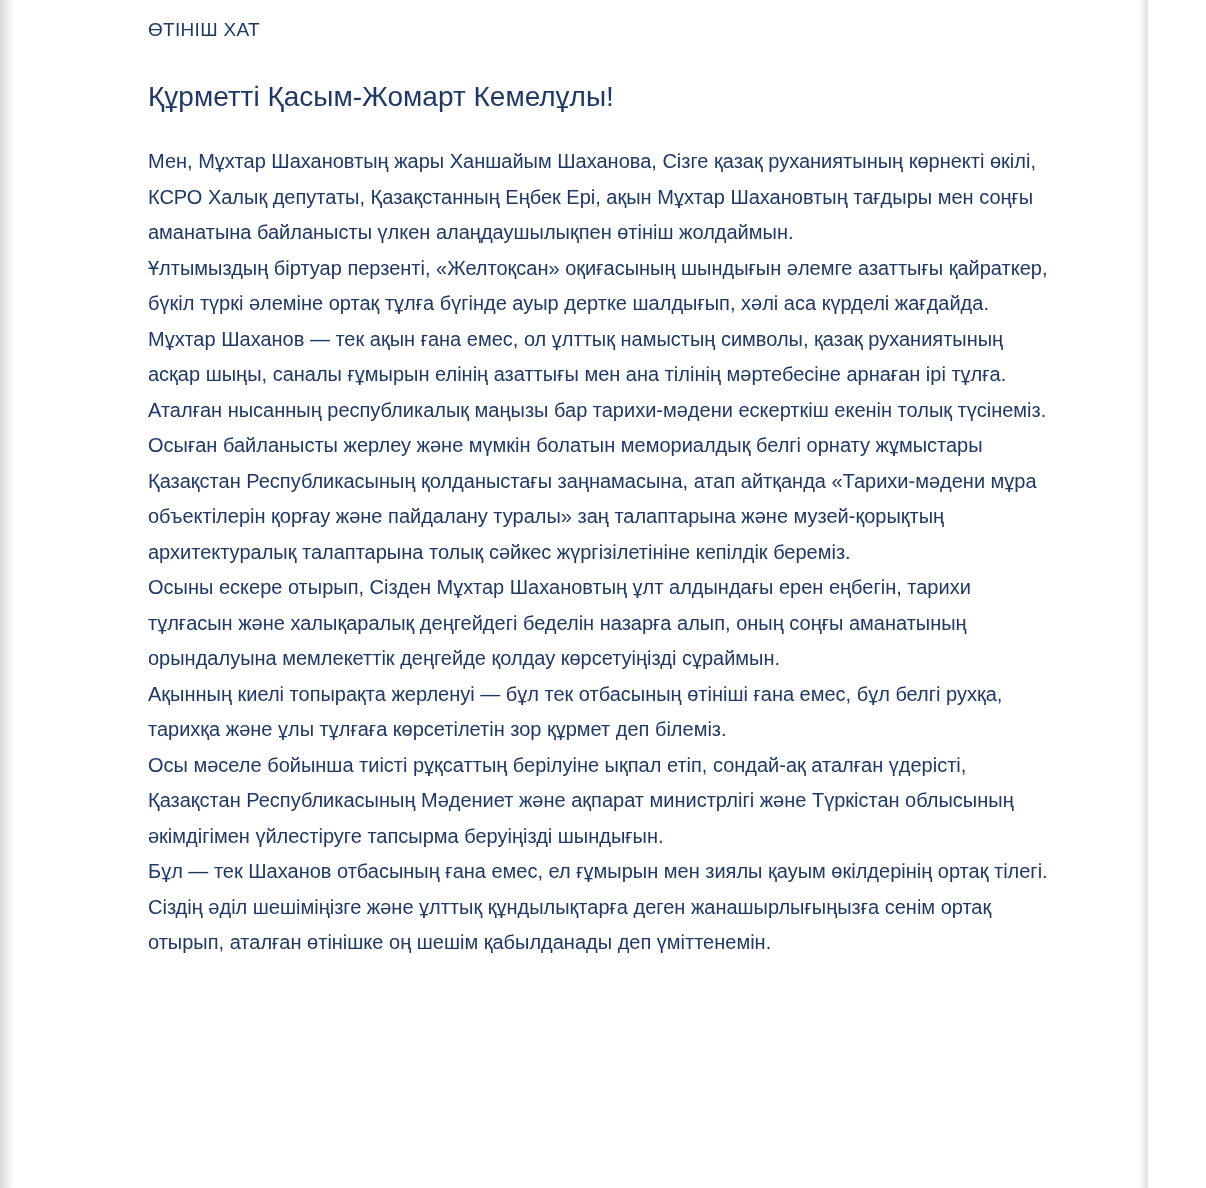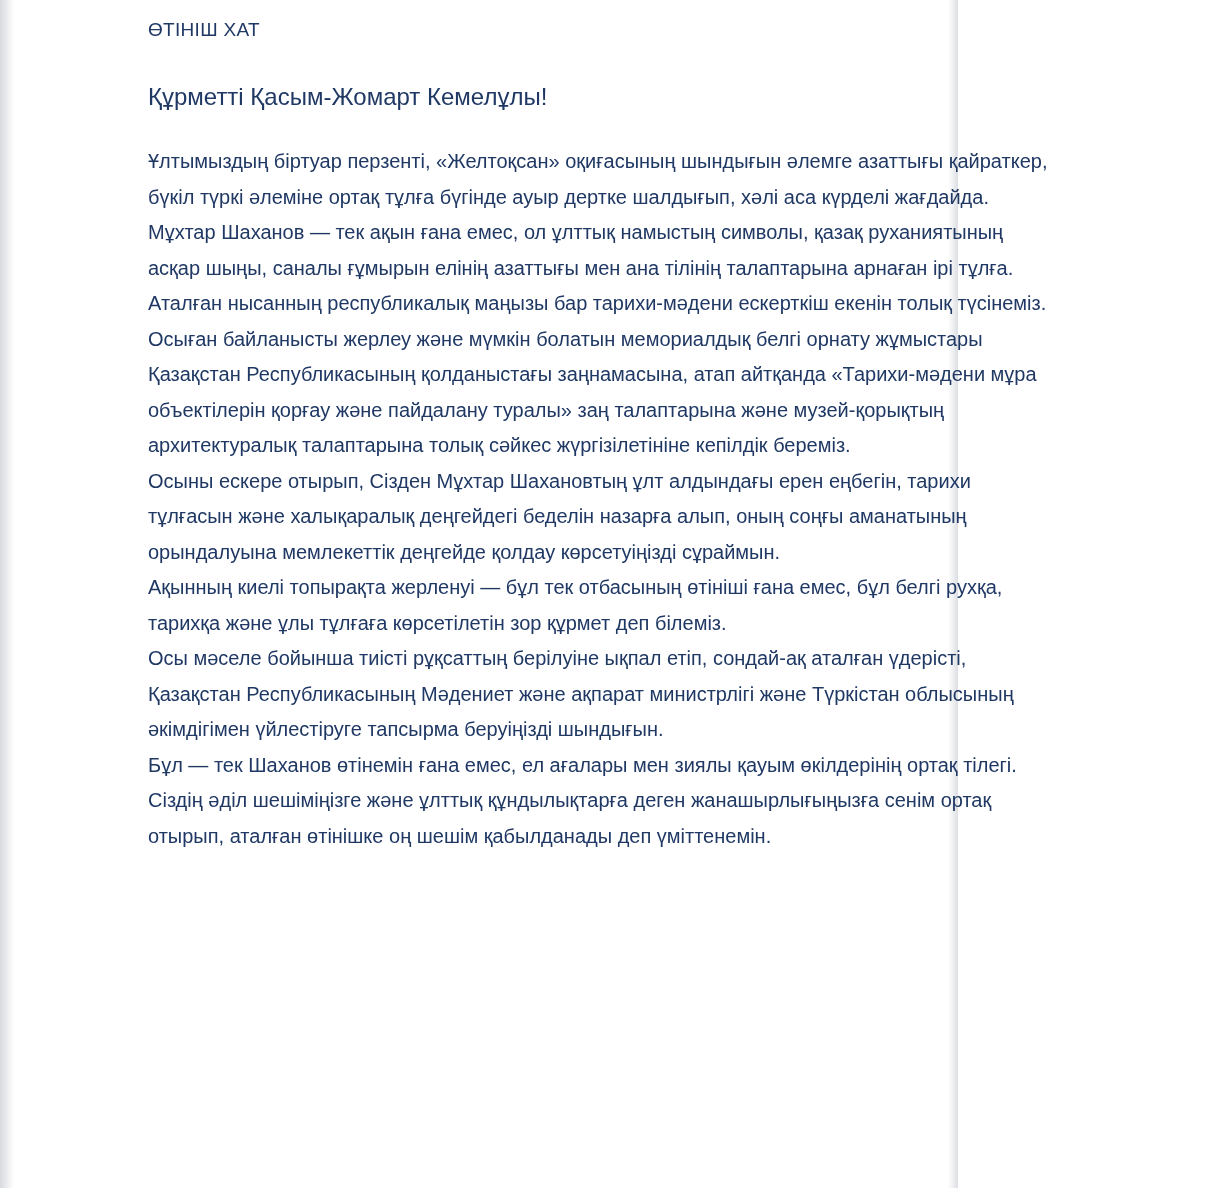--- a/index.html
+++ b/index.html
@@ -11,21 +11,21 @@
     height: 1188px;
     background: #ffffff;
     font-family: "Liberation Sans", sans-serif;
     overflow: hidden;
     position: relative;
   }
   .page {
     position: absolute;
     top: 0;
     left: 0;
-    width: 958px;
+    width: 1148px;
     height: 1188px;
     background: #ffffff;
     box-sizing: border-box;
     border-radius: 19px;
   }
   
   .left-edge {
     position: absolute;
     top: 0;
     left: 0;
@@ -49,21 +49,21 @@
   }
   .doc-title {
     font-size: 19px;
     line-height: 28px;
     color: #1f3864;
     letter-spacing: 0.3px;
     margin: 0 0 38px 0;
     font-weight: 400;
   }
   .salutation {
-    font-size: 24px;
+    font-size: 28px;
     line-height: 30px;
     color: #1f3864;
     margin: 0 0 32px 0;
     font-weight: 400;
   }
   .para {
     font-size: 20px;
     line-height: 35.5px;
     color: #1f3864;
     margin: 0;
@@ -78,23 +78,24 @@
 
   <div class="left-edge"></div>
   <div class="right-edge"></div>
 
   <div class="doc">
 
     <h1 class="doc-title">ӨТІНІШ ХАТ</h1>
 
     <p class="salutation">Құрметті Қасым-Жомарт Кемелұлы!</p>
 
+    <p class="para">Мен, Мұхтар Шахановтың жары Ханшайым Шаханова, Сізге қазақ руханиятының көрнекті өкілі, КСРО Халық депутаты, Қазақстанның Еңбек Ері, ақын Мұхтар Шахановтың тағдыры мен соңғы аманатына байланысты үлкен алаңдаушылықпен өтініш жолдаймын.</p>
     <p class="para">Ұлтымыздың біртуар перзенті, «Желтоқсан» оқиғасының шындығын әлемге азаттығы қайраткер, бүкіл түркі әлеміне ортақ тұлға бүгінде ауыр дертке шалдығып, хәлі аса күрделі жағдайда.</p>
-    <p class="para">Мұхтар Шаханов — тек ақын ғана емес, ол ұлттық намыстың символы, қазақ руханиятының асқар шыңы, саналы ғұмырын елінің азаттығы мен ана тілінің талаптарына арнаған ірі тұлға.</p>
+    <p class="para">Мұхтар Шаханов — тек ақын ғана емес, ол ұлттық намыстың символы, қазақ руханиятының асқар шыңы, саналы ғұмырын елінің азаттығы мен ана тілінің мәртебесіне арнаған ірі тұлға.</p>
     <p class="para">Аталған нысанның республикалық маңызы бар тарихи-мәдени ескерткіш екенін толық түсінеміз. Осыған байланысты жерлеу және мүмкін болатын мемориалдық белгі орнату жұмыстары Қазақстан Республикасының қолданыстағы заңнамасына, атап айтқанда «Тарихи-мәдени мұра объектілерін қорғау және пайдалану туралы» заң талаптарына және музей-қорықтың архитектуралық талаптарына толық сәйкес жүргізілетініне кепілдік береміз.</p>
     <p class="para">Осыны ескере отырып, Сізден Мұхтар Шахановтың ұлт алдындағы ерен еңбегін, тарихи тұлғасын және халықаралық деңгейдегі беделін назарға алып, оның соңғы аманатының орындалуына мемлекеттік деңгейде қолдау көрсетуіңізді сұраймын.</p>
     <p class="para">Ақынның киелі топырақта жерленуі — бұл тек отбасының өтініші ғана емес, бұл белгі рухқа, тарихқа және ұлы тұлғаға көрсетілетін зор құрмет деп білеміз.</p>
     <p class="para">Осы мәселе бойынша тиісті рұқсаттың берілуіне ықпал етіп, сондай-ақ аталған үдерісті, Қазақстан Республикасының Мәдениет және ақпарат министрлігі және Түркістан облысының әкімдігімен үйлестіруге тапсырма беруіңізді шындығын.</p>
-    <p class="para">Бұл — тек Шаханов өтінемін ғана емес, ел ағалары мен зиялы қауым өкілдерінің ортақ тілегі.</p>
+    <p class="para">Бұл — тек Шаханов отбасының ғана емес, ел ғұмырын мен зиялы қауым өкілдерінің ортақ тілегі.</p>
     <p class="para">Сіздің әділ шешіміңізге және ұлттық құндылықтарға деген жанашырлығыңызға сенім ортақ отырып, аталған өтінішке оң шешім қабылданады деп үміттенемін.</p>
 
   </div>
 </div>
 
 </body></html>

